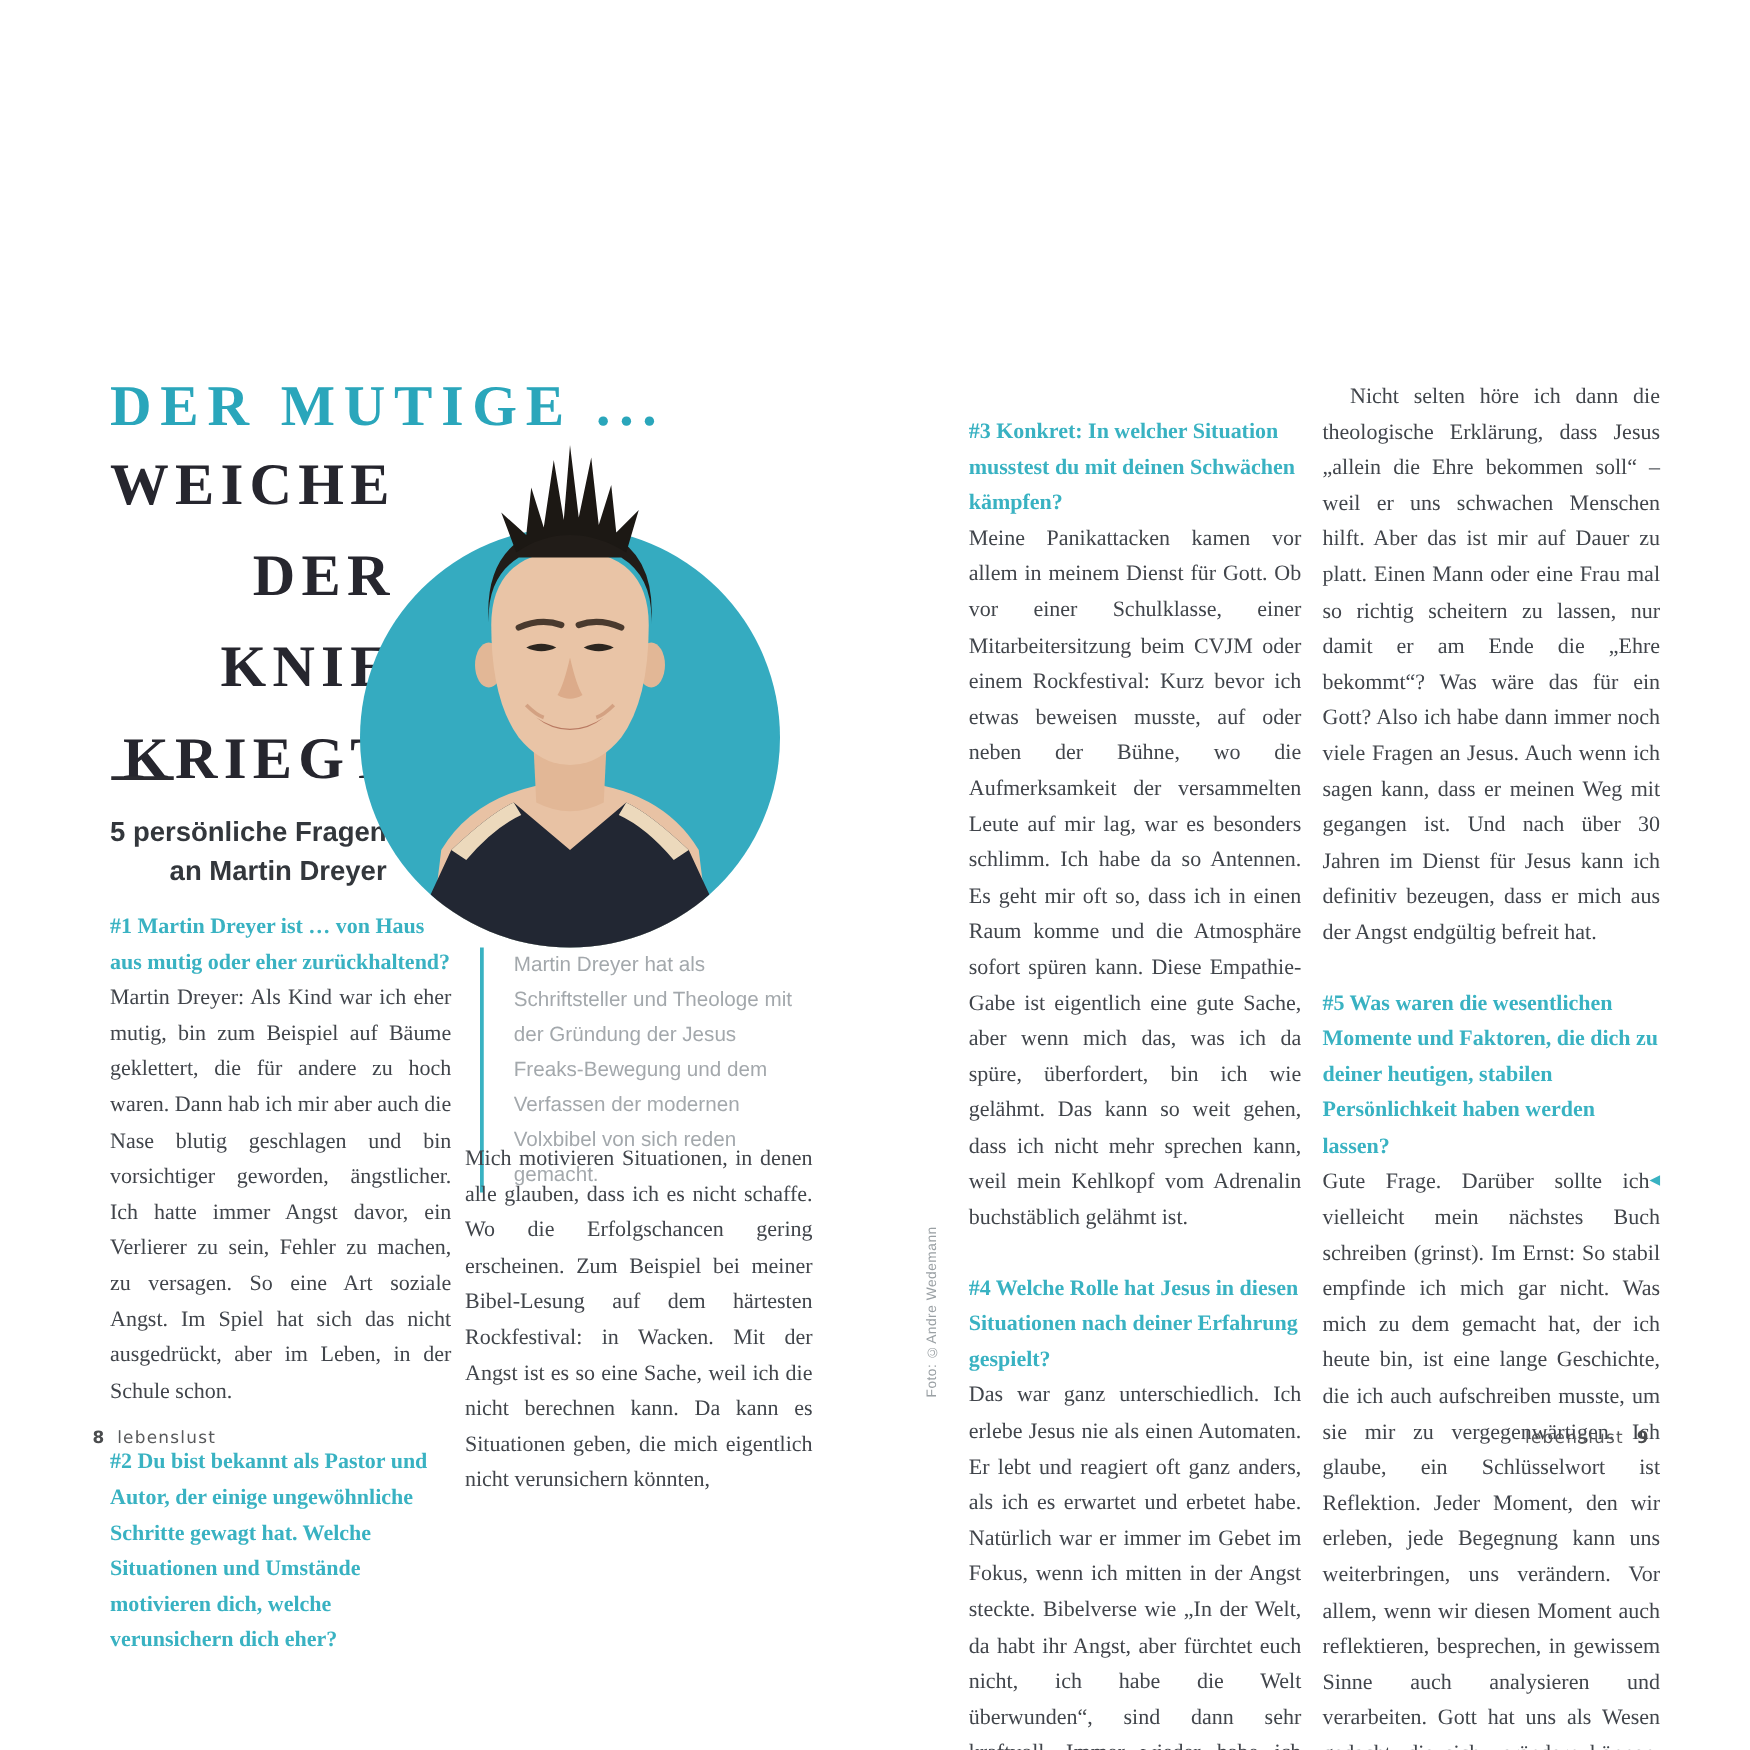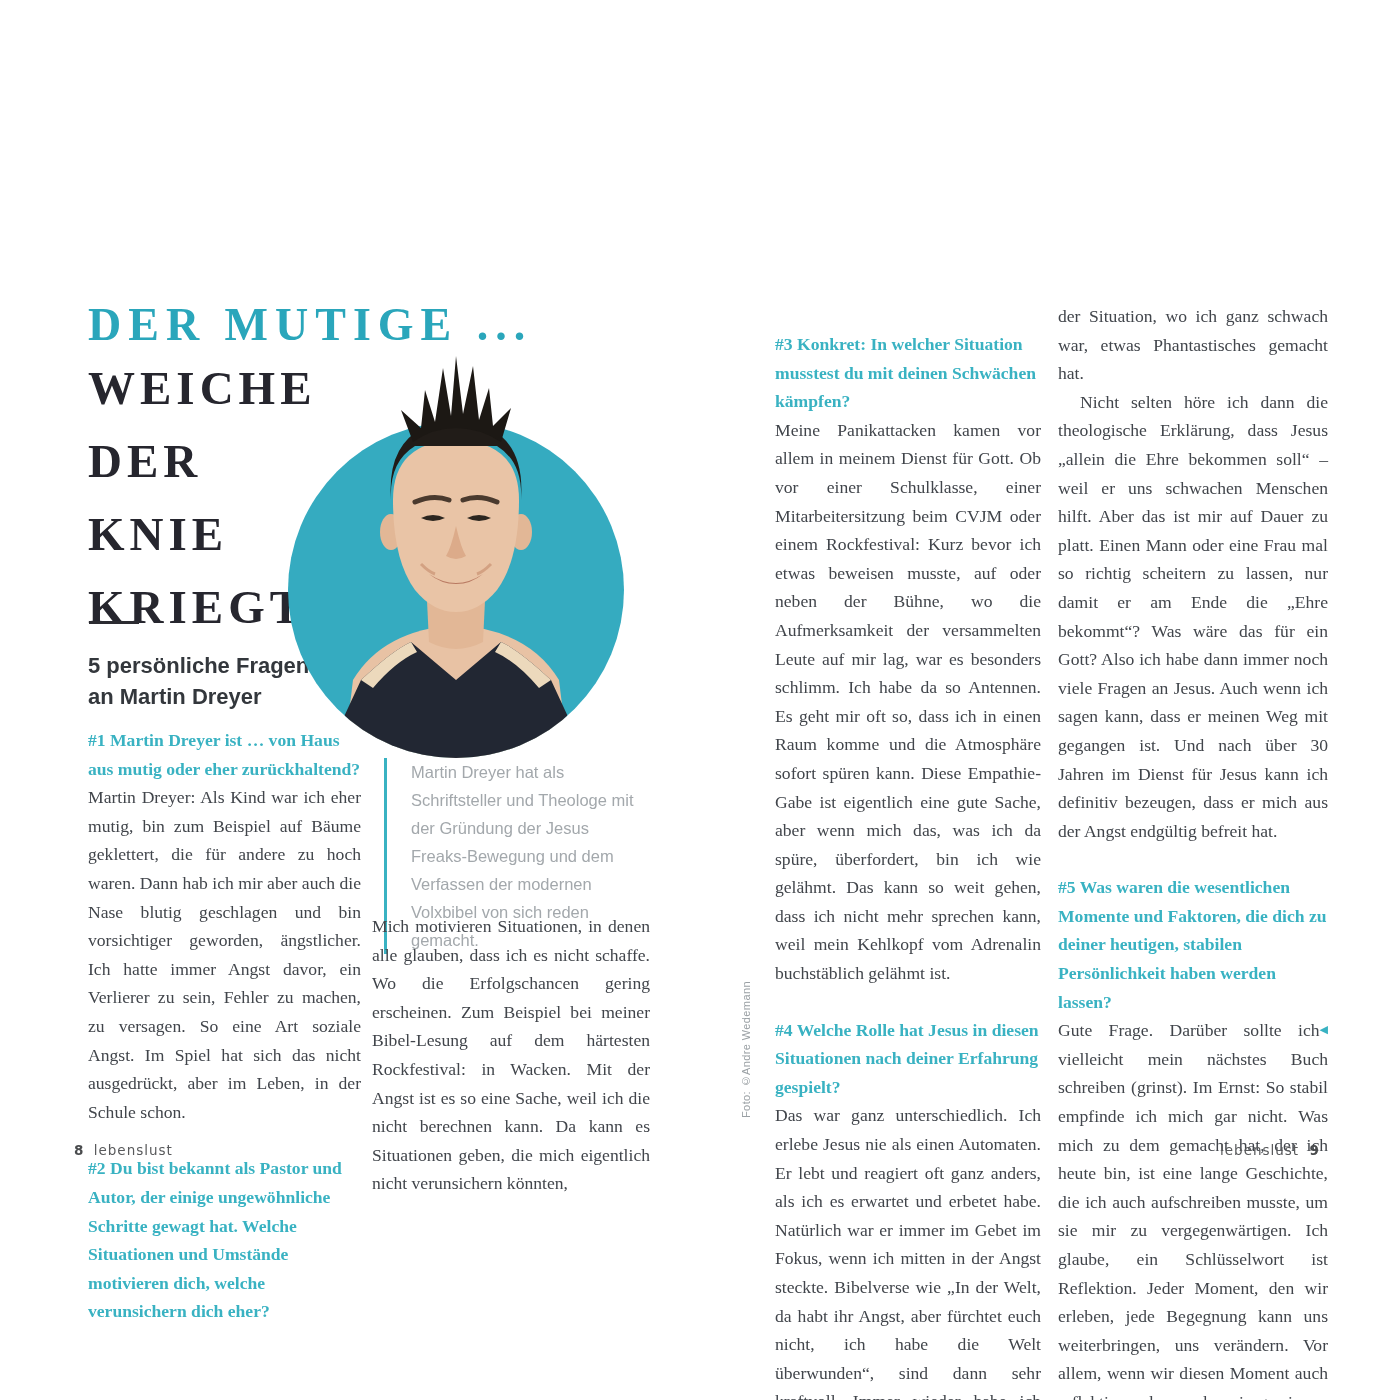--- a/index.html
+++ b/index.html
@@ -1,20 +1,20 @@
 <!DOCTYPE html>
 <html lang="de"><head>
 <meta charset="utf-8">
 <style>
   html,body{margin:0;padding:0;}
   body{
     width:1400px;height:1400px;position:relative;background:#ffffff;
     font-family:"Liberation Serif", serif;color:#41454b;overflow:hidden;
   }
-  .abs{position:absolute;}
+  .abs{position:absolute;text-align:right;}
   
   .kicker{
     font-family:"Liberation Serif", serif;font-weight:700;
     font-size:46px;letter-spacing:7px;color:#2aa6bb;white-space:nowrap;
   }
   .title-line{
     font-family:"Liberation Serif", serif;font-weight:700;
     font-size:47px;letter-spacing:5px;color:#26262e;line-height:73px;white-space:nowrap;
   }
   .title-rule{width:50px;height:3px;background:#2b2b31;}
@@ -124,21 +124,20 @@
 <div class="col" style="left:775px;top:302px;width:266px;">
   <div class="gap"></div>
   <p class="qhead">#3 Konkret: In welcher Situation musstest du mit deinen Schwächen kämpfen?</p>
   <p>Meine Panikattacken kamen vor allem in meinem Dienst für Gott. Ob vor einer Schulklasse, einer Mitarbeitersitzung beim CVJM oder einem Rockfestival: Kurz bevor ich etwas beweisen musste, auf oder neben der Bühne, wo die Aufmerksamkeit der versammelten Leute auf mir lag, war es besonders schlimm. Ich habe da so Antennen. Es geht mir oft so, dass ich in einen Raum komme und die Atmosphäre sofort spüren kann. Diese Empathie-Gabe ist eigentlich eine gute Sache, aber wenn mich das, was ich da spüre, überfordert, bin ich wie gelähmt. Das kann so weit gehen, dass ich nicht mehr sprechen kann, weil mein Kehlkopf vom Adrenalin buchstäblich gelähmt ist.</p>
   <div class="gap"></div>
   <p class="qhead">#4 Welche Rolle hat Jesus in diesen Situationen nach deiner Erfahrung gespielt?</p>
   <p>Das war ganz unterschiedlich. Ich erlebe Jesus nie als einen Automaten. Er lebt und reagiert oft ganz anders, als ich es erwartet und erbetet habe. Natürlich war er immer im Gebet im Fokus, wenn ich mitten in der Angst steckte. Bibelverse wie „In der Welt, da habt ihr Angst, aber fürchtet euch nicht, ich habe die Welt überwunden“, sind dann sehr kraftvoll. Immer wieder habe ich gebetet wie ein Weltmeister. Und oft habe ich erlebt, dass Jesus aus</p>
 </div>
 
 <div class="col" style="left:1058px;top:302px;width:270px;">
-  <p>der Situation, wo ich ganz schwach war, etwas Phantastisches gemacht hat.</p>
   <p class="indent">Nicht selten höre ich dann die theologische Erklärung, dass Jesus „allein die Ehre bekommen soll“ – weil er uns schwachen Menschen hilft. Aber das ist mir auf Dauer zu platt. Einen Mann oder eine Frau mal so richtig scheitern zu lassen, nur damit er am Ende die „Ehre bekommt“? Was wäre das für ein Gott? Also ich habe dann immer noch viele Fragen an Jesus. Auch wenn ich sagen kann, dass er meinen Weg mit gegangen ist. Und nach über 30 Jahren im Dienst für Jesus kann ich definitiv bezeugen, dass er mich aus der Angst endgültig befreit hat.</p>
   <div class="gap"></div>
   <p class="qhead">#5 Was waren die wesentlichen Momente und Faktoren, die dich zu deiner heutigen, stabilen Persönlichkeit haben werden lassen?</p>
   <p>
     <span class="endmark">◀</span><span>Gute Frage. Darüber sollte ich vielleicht mein nächstes Buch schreiben (grinst). Im Ernst: So stabil empfinde ich mich gar nicht. Was mich zu dem gemacht hat, der ich heute bin, ist eine lange Geschichte, die ich auch aufschreiben musste, um sie mir zu vergegenwärtigen. Ich glaube, ein Schlüsselwort ist Reflektion. Jeder Moment, den wir erleben, jede Begegnung kann uns weiterbringen, uns verändern. Vor allem, wenn wir diesen Moment auch reflektieren, besprechen, in gewissem Sinne auch analysieren und verarbeiten. Gott hat uns als Wesen gedacht, die sich verändern können. Wir können unser Leben verändern, ständig.</span>
   </p>
 
 </div>
 
 <div class="abs credit" style="left:740px;top:968px;">Foto: ©Andre Wedemann</div>

